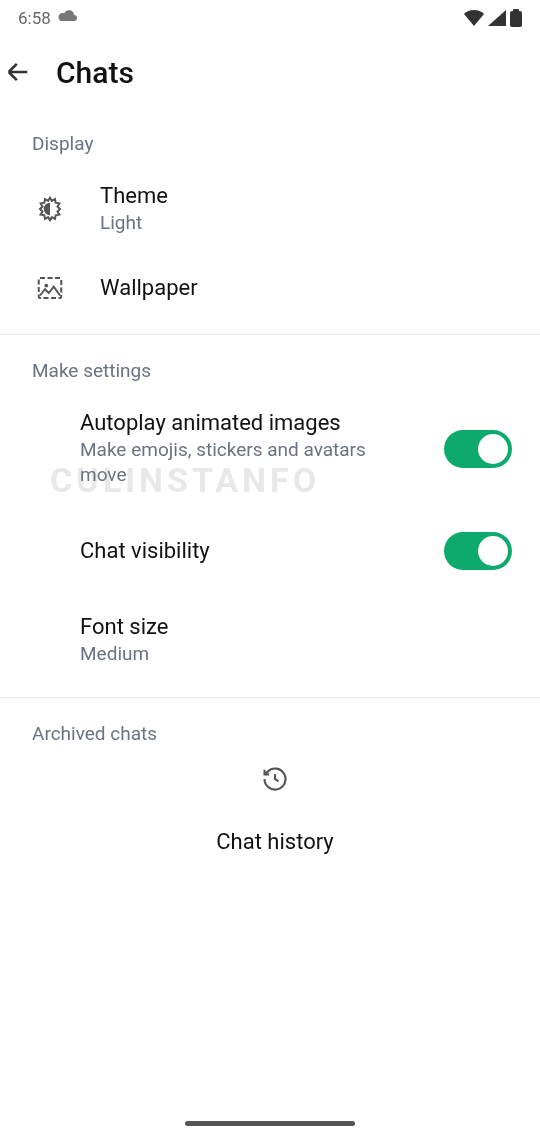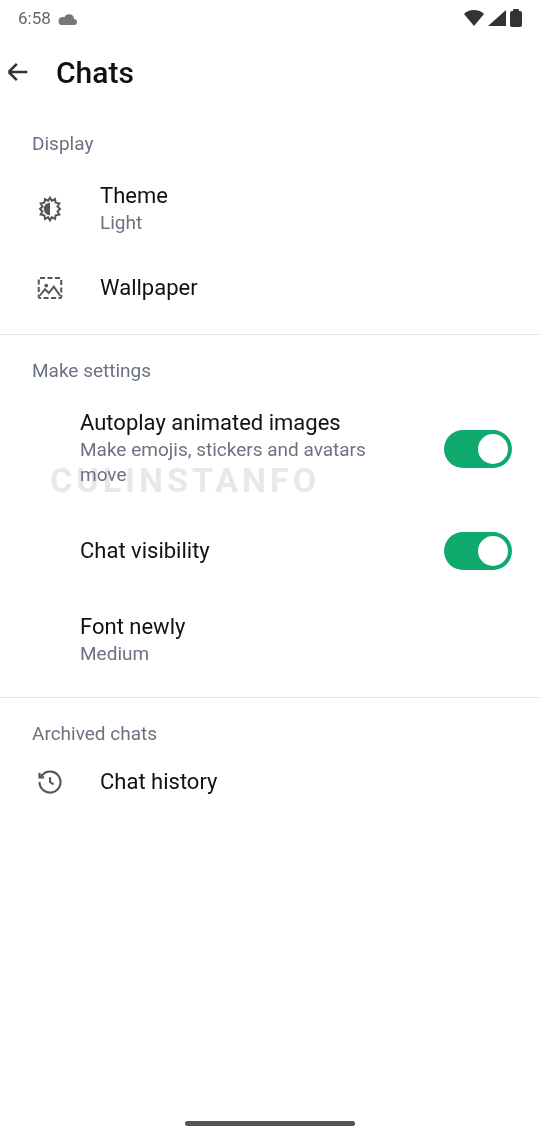--- a/index.html
+++ b/index.html
@@ -13,21 +13,21 @@
     }
     .status-bar {
       height: 36px;
       display: flex;
       justify-content: space-between;
       align-items: center;
       padding: 0 18px;
       font-size: 17px;
       color: #666;
     }
-    .status-left { display: flex; align-items: flex-end; gap: 6px; }
+    .status-left { display: flex; align-items: flex-start; gap: 6px; }
     .status-right { display: flex; align-items: center; gap: 4px; }
     .header {
       height: 72px;
       display: flex;
       align-items: center;
       padding: 0 4px;
       gap: 24px;
     }
     .back-icon {
       width: 28px;
@@ -216,30 +216,30 @@
   <div class="setting-text">
     <div class="setting-title">Chat visibility</div>
   </div>
   <div class="toggle">
     <div class="toggle-knob"></div>
   </div>
 </div>
 
 <div class="setting-item no-icon" style="padding-top:26px;">
   <div class="setting-text">
-    <div class="setting-title">Font newly</div>
+    <div class="setting-title">Font size</div>
     <div class="setting-subtitle">Medium</div>
   </div>
 </div>
 
 <div class="divider"></div>
 
 <div class="section-header">Archived chats</div>
 
-<div class="setting-item" style="padding-top:8px;">
+<div class="setting-item" style="padding-top:8px;flex-direction:column;">
   <div class="setting-icon">
     <svg width="28" height="28" viewBox="0 0 24 24">
         <path fill="none" stroke="#555" stroke-width="1.8" d="M3 12a9 9 0 1 0 2.6-6.3L3 8"></path>
         <path fill="none" stroke="#555" stroke-width="1.8" d="M3 4v4h4"></path>
         <path fill="none" stroke="#555" stroke-width="1.8" d="M12 8v4l3 2"></path>
       </svg>
   </div>
   <div class="setting-text">
     <div class="setting-title">Chat history</div>
   </div>

